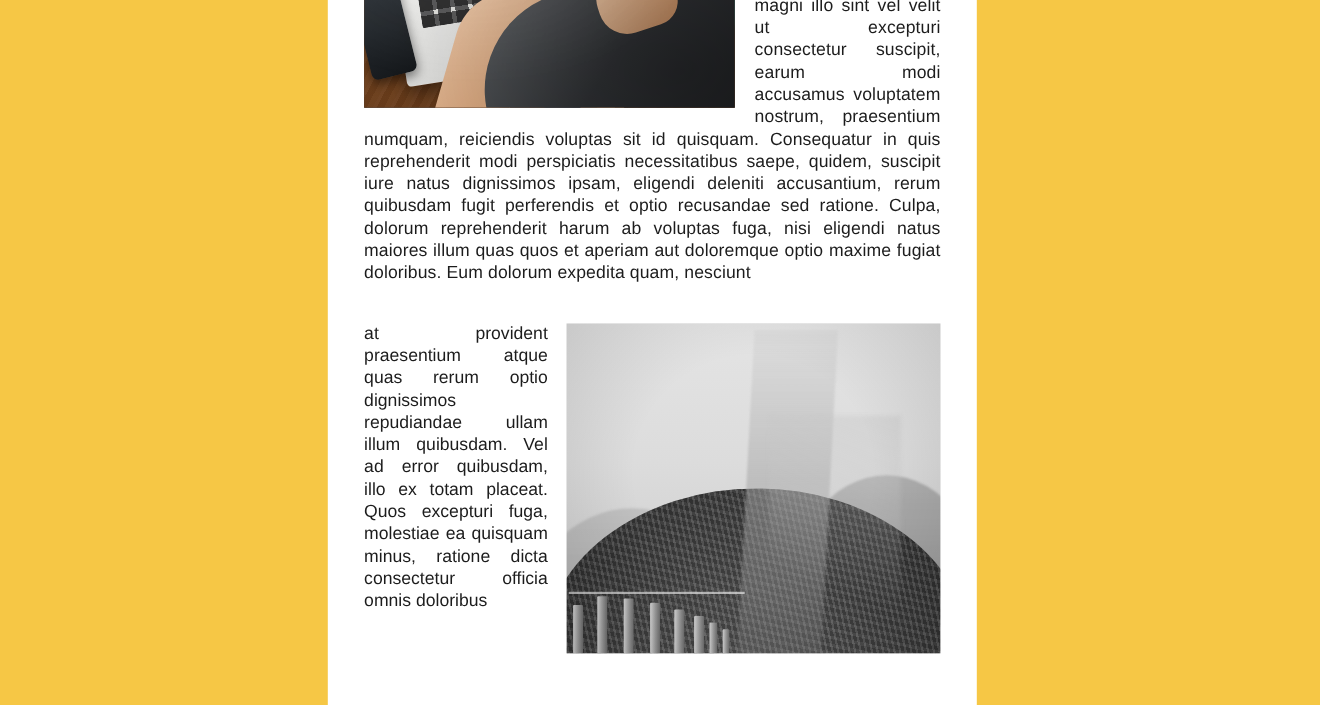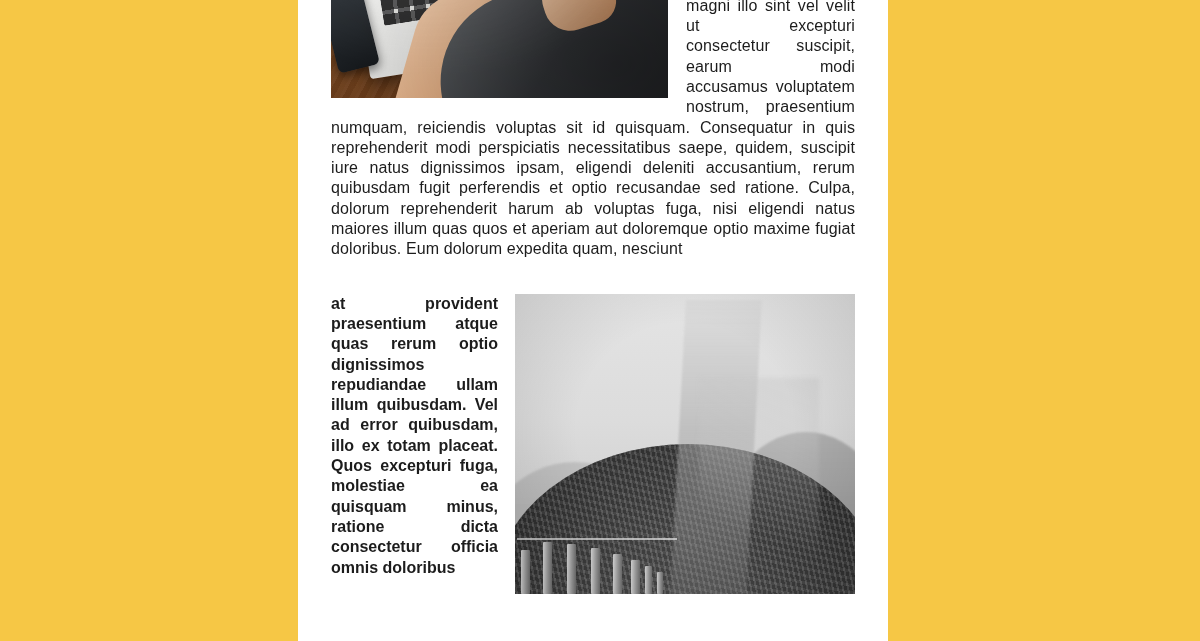--- a/index.html
+++ b/index.html
@@ -66,21 +66,20 @@
   }
   .body-text p { margin: 0; }
 
   .clearer { clear: both; }
 
   
   .section-two {
     position: relative;
     width: 524px;
     margin-top: 34px;
-    font-weight: bold;
   }
   .figure-two {
     float: right;
     width: 340px;
     height: 300px;
     margin: 0 0 8px 17px;
     overflow: hidden;
     background: #d8d8d8;
   }
   .col-narrow {

